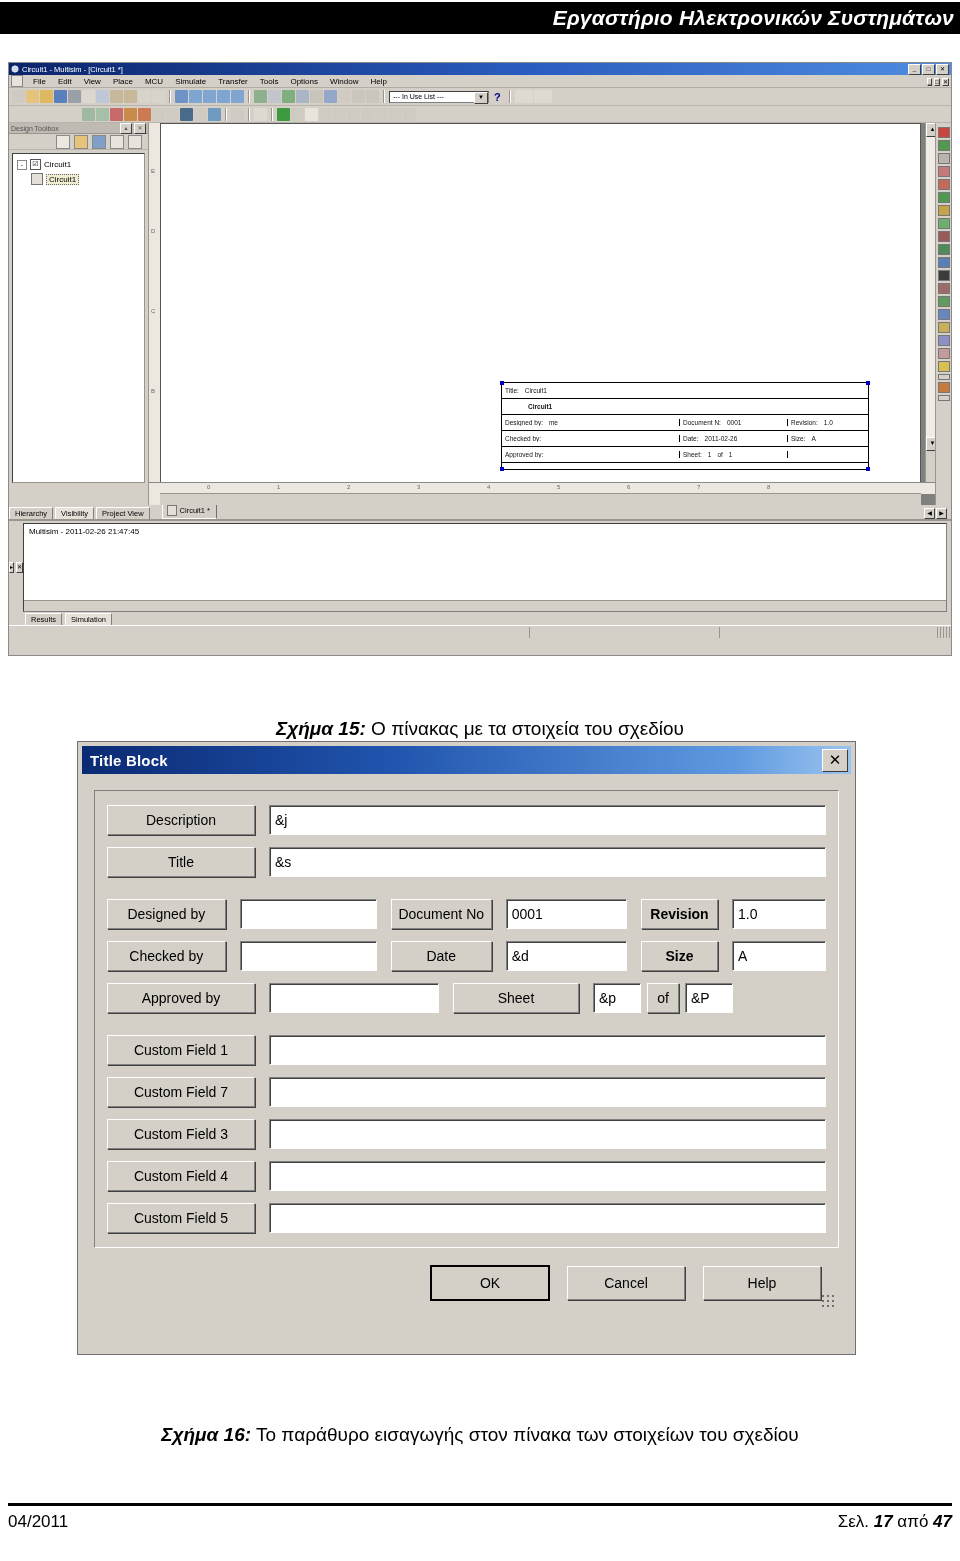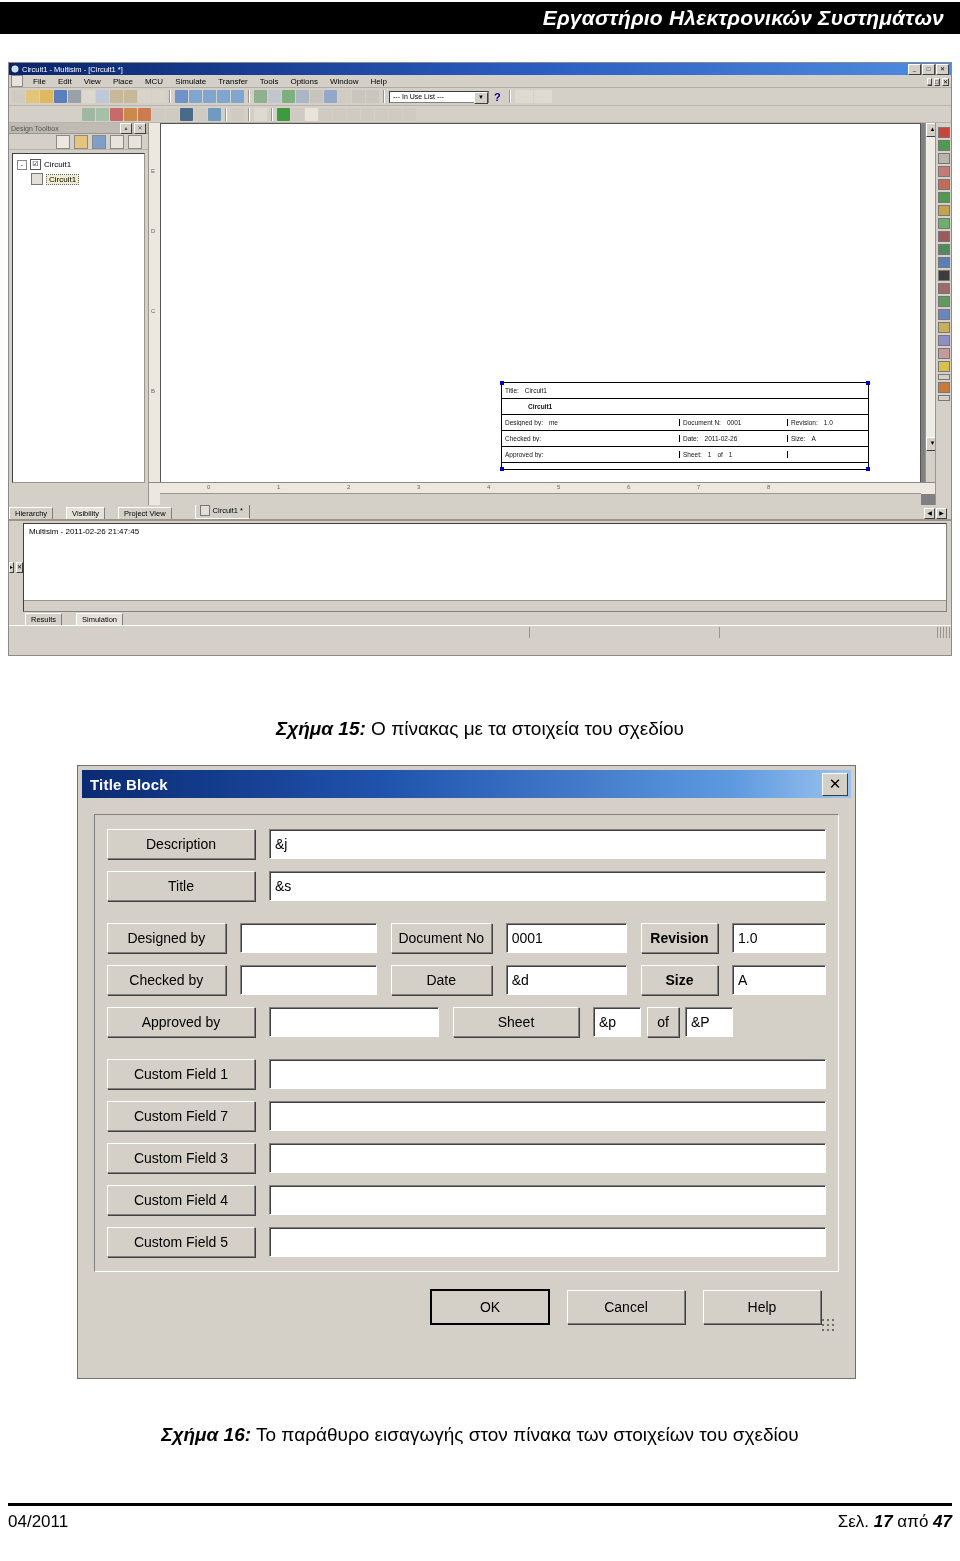--- a/index.html
+++ b/index.html
@@ -8,21 +8,21 @@
     font-family:"Liberation Sans","DejaVu Sans",sans-serif;
     -webkit-font-smoothing:none;
     position:relative;overflow:hidden;
   }
 
   
   .banner{
     position:absolute;left:0;top:2px;width:960px;height:32px;
     background:#000;color:#fff;
     display:flex;align-items:center;justify-content:flex-end;
-    box-sizing:border-box;padding-right:16px;
+    box-sizing:border-box;padding-right:6px;
   }
   .banner-title{
     font-size:21px;font-weight:bold;font-style:italic;
     letter-spacing:.2px;white-space:nowrap;
   }
 
   
   .app{
     position:absolute;left:8px;top:62px;width:944px;height:594px;
     background:#d4d0c8;border:1px solid #8a8a8a;box-sizing:border-box;
@@ -112,21 +112,21 @@
   .tb-c.b{border-right:1px solid #000;}
   .handle{position:absolute;width:4px;height:4px;background:#0000c0;}
 
   
   .instr{position:absolute;right:0;top:0;width:16px;bottom:0;background:#d4d0c8;border-left:1px solid #9a968e;
         display:flex;flex-direction:column;align-items:center;padding-top:4px;gap:2px;box-sizing:border-box;}
   .instr .ii{width:12px;height:11px;border:1px solid #777;box-sizing:border-box;}
 
   .tabsrow{height:14px;background:#d4d0c8;display:flex;align-items:flex-end;border-bottom:1px solid #9a968e;}
   .tabx{font-size:7.5px;padding:1px 5px;background:#d4d0c8;border:1px solid #fff;
-        border-right-color:#808080;border-bottom:none;margin-right:13px;}
+        border-right-color:#808080;border-bottom:none;margin-right:2px;}
   .tabx.active{background:#e6e2da;font-weight:normal;}
   .doctab{font-size:7.5px;padding:1px 6px 2px 4px;background:#d4d0c8;border:1px solid #fff;
           border-right-color:#707070;display:flex;align-items:center;gap:3px;}
   .doctab .dico{width:8px;height:9px;background:#e4e0d8;border:1px solid #777;}
   .navbtns{margin-left:auto;display:flex;gap:1px;padding-right:4px;}
   .navbtns .nb{width:9px;height:9px;background:#d4d0c8;border:1px solid #fff;
     border-right-color:#404040;border-bottom-color:#404040;font-size:6px;line-height:8px;text-align:center;}
 
   .spreadsheet{height:92px;background:#d4d0c8;display:flex;border-top:1px solid #9a968e;box-sizing:border-box;}
   .ss-left{width:14px;display:flex;flex-direction:column;align-items:center;padding-top:2px;gap:2px;
@@ -147,21 +147,21 @@
   .caption{
     position:absolute;width:960px;text-align:center;
     font-size:19px;color:#000;margin-top:35px;
   }
   .caption b{font-weight:bold;font-style:italic;}
   .cap15{top:683px;}
   .cap16{top:1389px;text-align:center;}
 
   
   .dlg{
-    position:absolute;left:78px;top:766px;width:777px;height:612px;
+    position:absolute;left:78px;top:742px;width:777px;height:612px;
     background:#d4d0c8;border:2px solid #d4d0c8;box-sizing:border-box;
     box-shadow:0 0 0 1px #6f6f6f;
     font-size:14px;color:#000;
   }
   .dlg-tb{
     height:28px;margin:2px 2px 0 2px;
     background:linear-gradient(90deg,#0b2a73 0%,#2054ae 40%,#5f9ae0 85%,#9cc4ef 100%);
     display:flex;align-items:center;padding:0 3px 0 8px;box-sizing:border-box;
   }
   .dlg-tb .t{color:#fff;font-weight:bold;font-size:15px;letter-spacing:.2px;}

